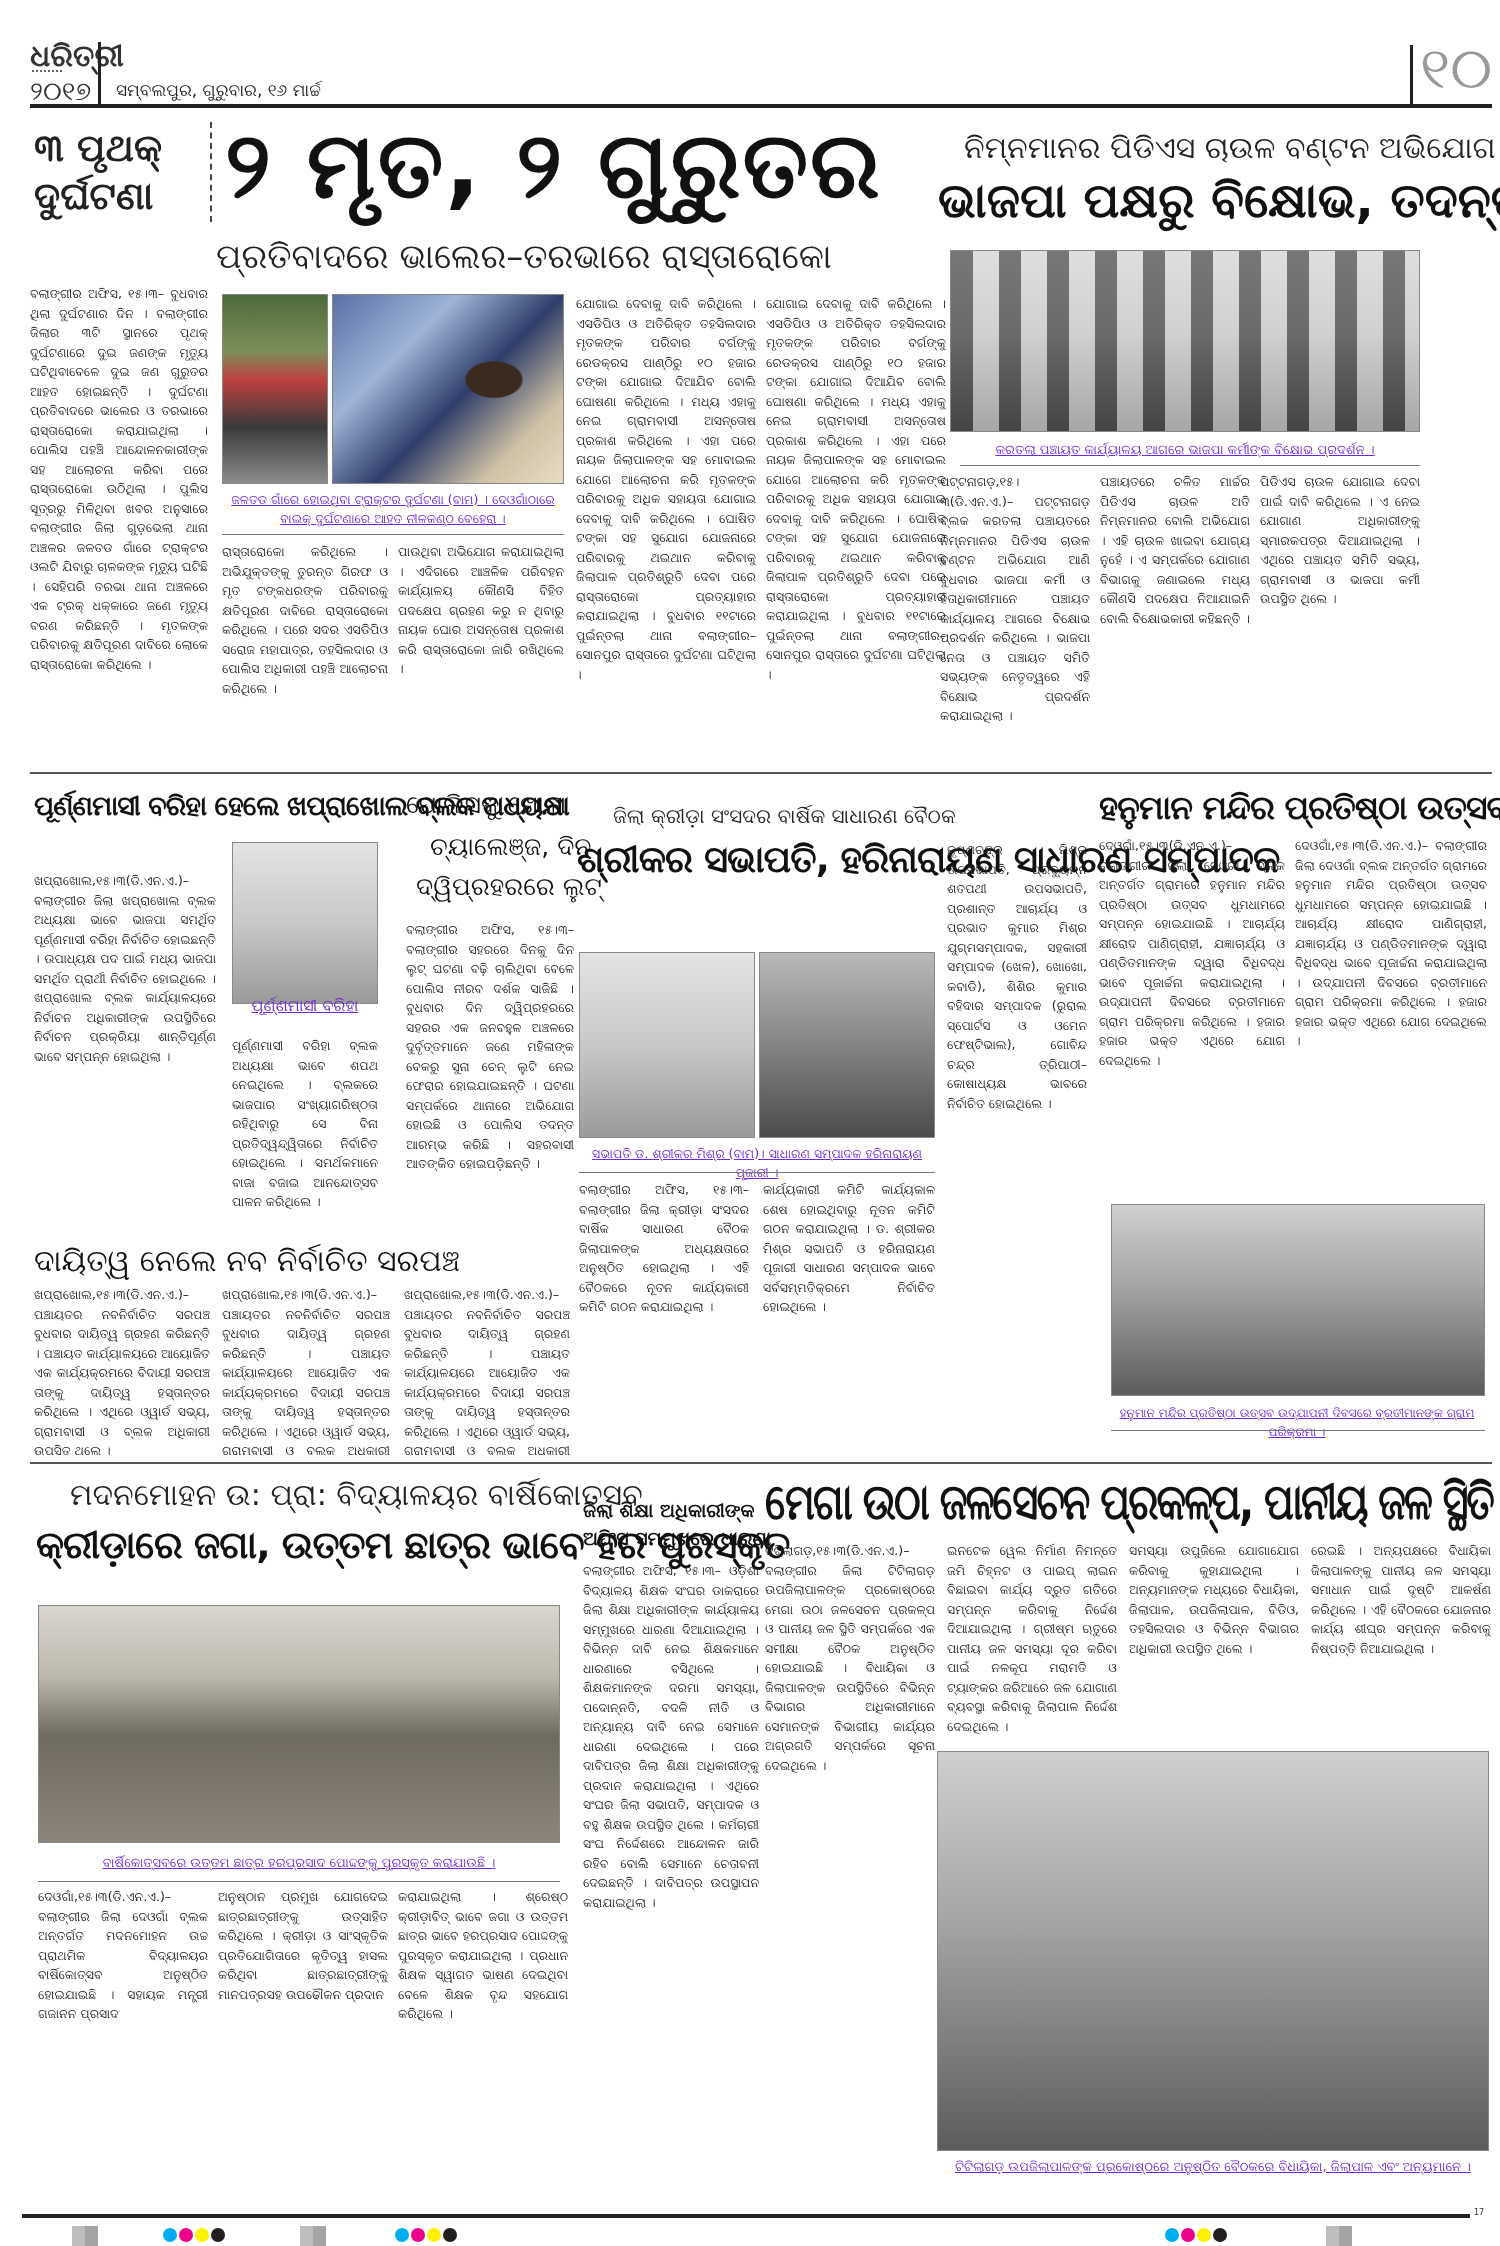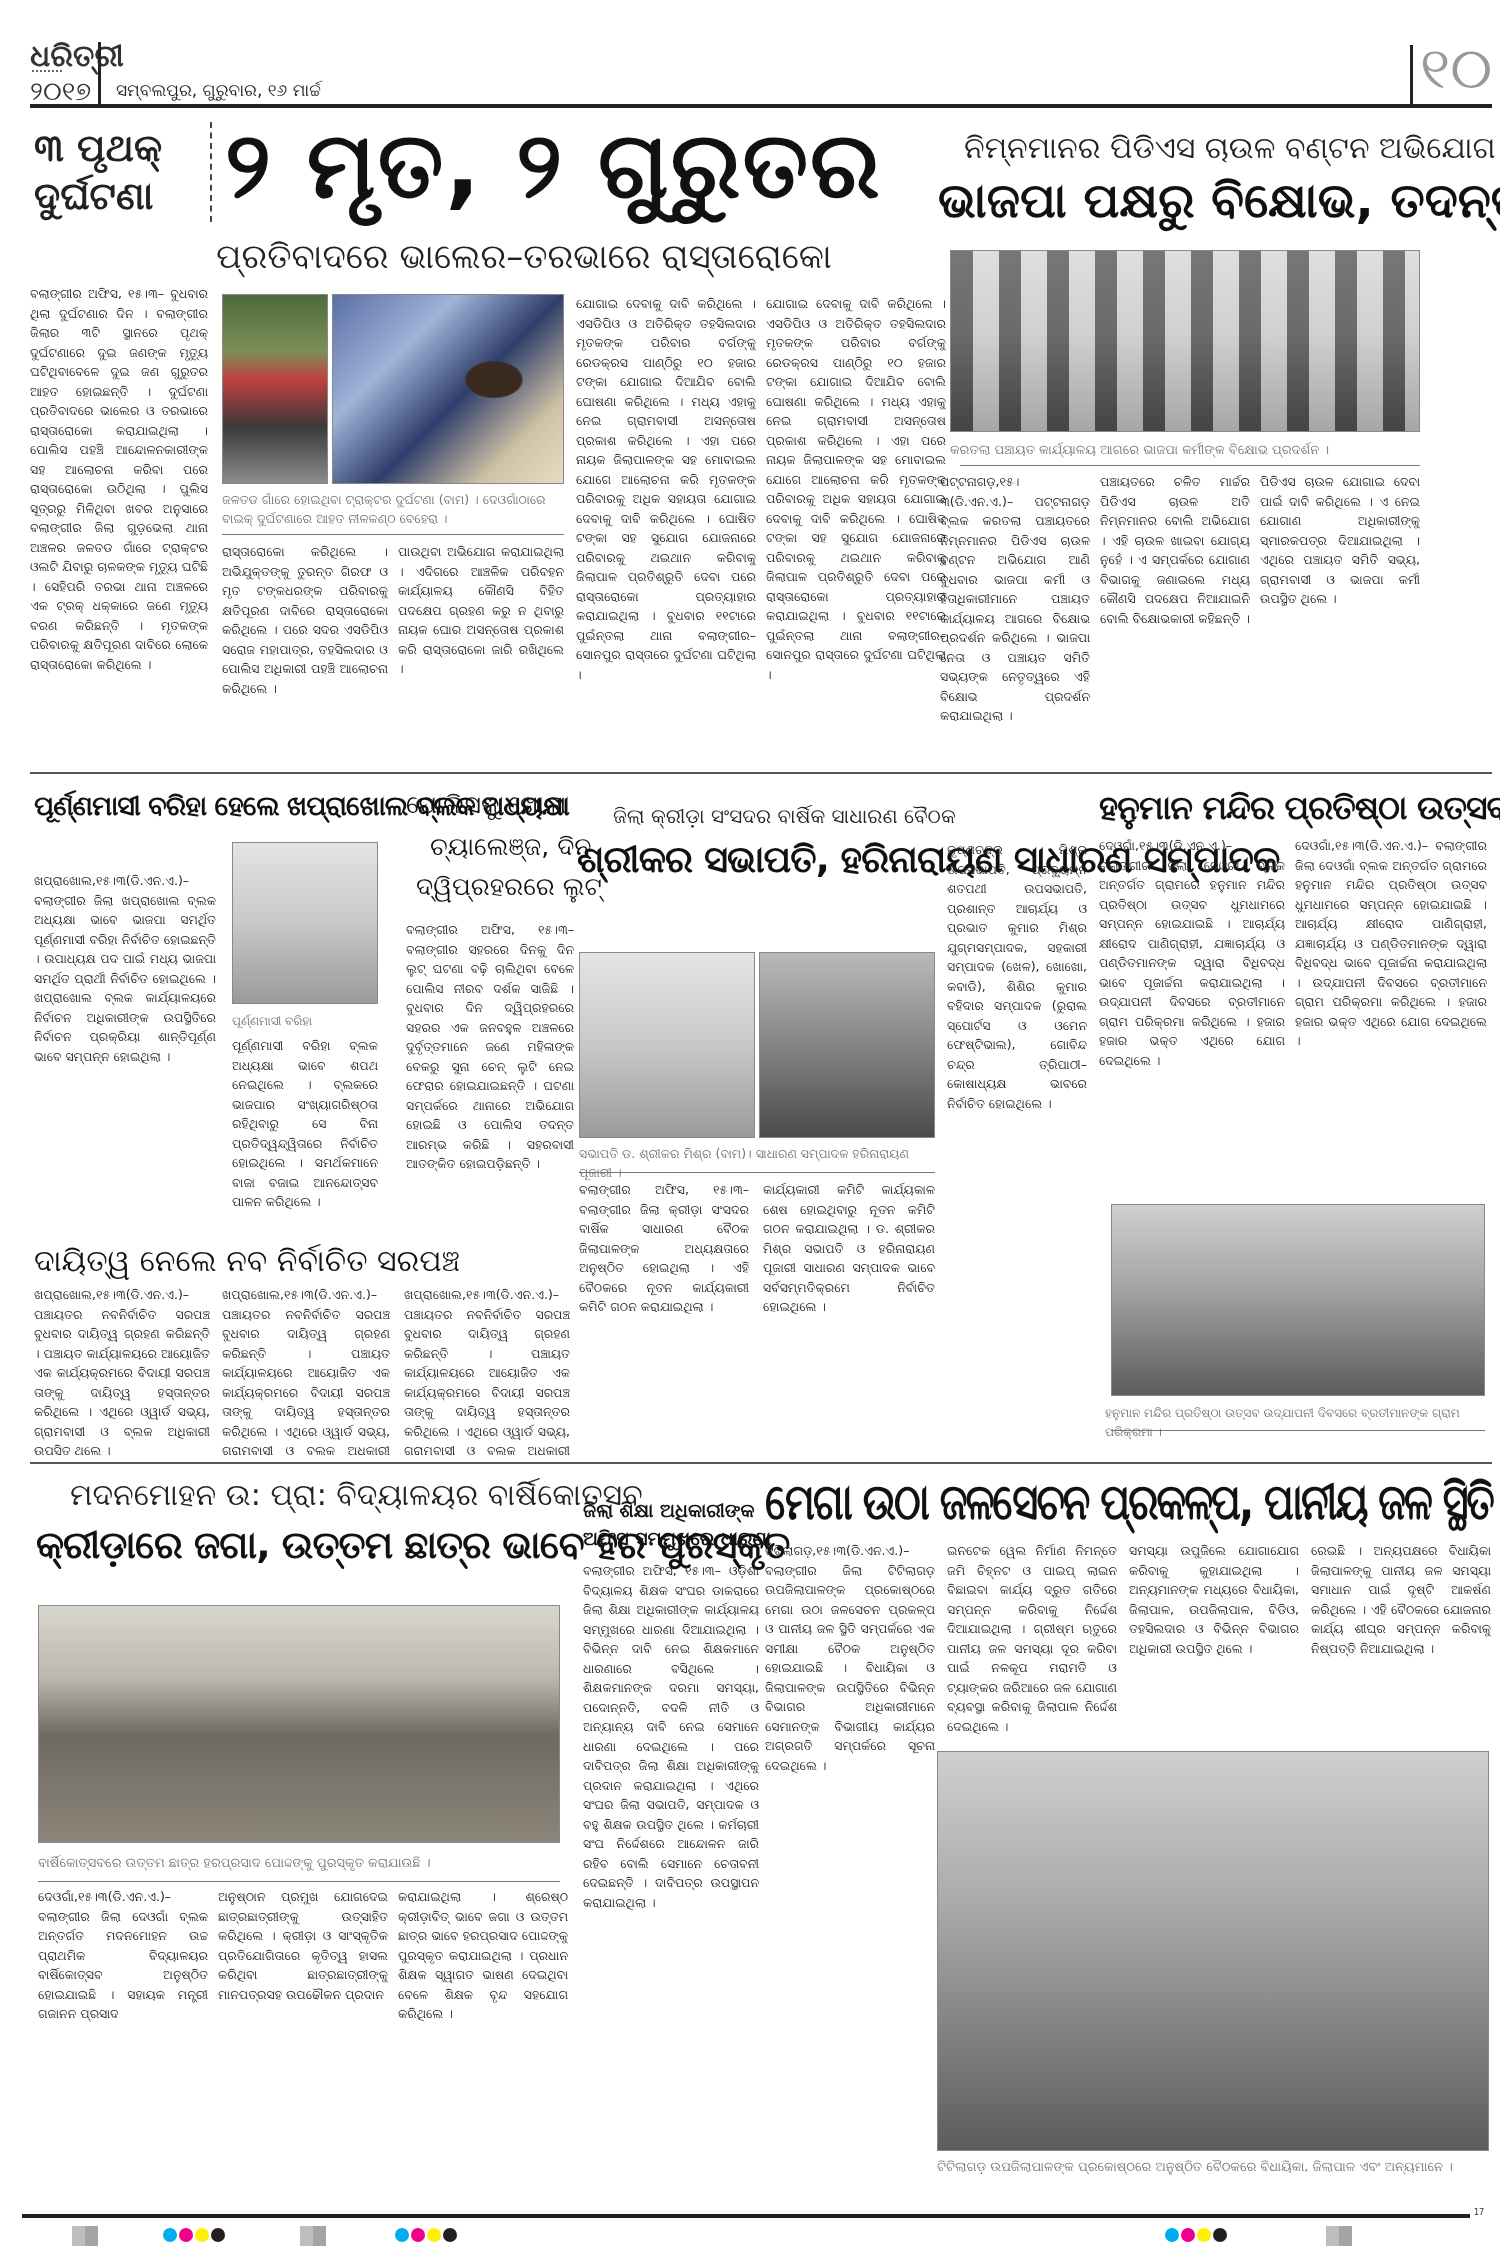--- a/index.html
+++ b/index.html
@@ -2,21 +2,21 @@
 <html><head>
 <meta charset="utf-8">
 <style>
   * { box-sizing: border-box; margin: 0; padding: 0; }
   html, body { width: 1500px; height: 2246px; background: #ffffff; overflow: hidden; }
   body { position: relative; font-family: "DejaVu Sans", sans-serif; color: #1a1a1a; }
   .abs { position: absolute; }
   .hr { position: absolute; background: #222; }
   .thin { position: absolute; background: #777; height: 1px; }
   .col-text { font-size: 12.5px; line-height: 19.5px; text-align: justify; color: #222; overflow: hidden; }
-  .caption { font-size: 13px; text-align: left; color: #737373; line-height: 19px; }
+  .caption { font-size: 13px; text-align: center; color: #6d28d9; line-height: 19px; text-decoration: underline; }
   .photo { position: absolute; border: 1px solid #888; overflow: hidden; }
   .g2 { background: linear-gradient(180deg,#d9d6cf 0%,#bdb8ad 30%,#6f6a60 55%,#8b857a 100%); }
   .g3 { background: linear-gradient(180deg,#cfcfcf 0%,#a8a8a8 40%,#5c5c5c 100%); }
   .g4 { background: linear-gradient(180deg,#e4e4e4 0%,#c8c8c8 50%,#9a9a9a 100%); }
   .g5 { background: linear-gradient(180deg,#b9b9b9 0%,#8a8a8a 45%,#4b4b4b 100%); }
   .color-photo1 { background:
       radial-gradient(ellipse at 70% 45%, #3a2a20 0 12%, transparent 13%),
       linear-gradient(135deg,#5a6fa5 0%, #9fb4d8 30%, #2f3e6b 55%, #cfc1a5 80%, #e7dcc4 100%); }
   .color-photo0 { background: linear-gradient(180deg,#4d6b3a 0%,#7c8f5a 30%,#c04040 45%,#3a3a3a 70%,#8c8c8c 100%); }
   .group-photo { background:
@@ -72,21 +72,21 @@
   <div class="abs col-text" style="left:150px;top:362px;width:150px;height:296px;">ପଞ୍ଚାୟତରେ ଚଳିତ ମାର୍ଚ୍ଚର ପିଡିଏସ ଚାଉଳ ଅତି ନିମ୍ନମାନର ବୋଲି ଅଭିଯୋଗ । ଏହି ଚାଉଳ ଖାଇବା ଯୋଗ୍ୟ ନୁହେଁ । ଏ ସମ୍ପର୍କରେ ଯୋଗାଣ ବିଭାଗକୁ ଜଣାଇଲେ ମଧ୍ୟ କୌଣସି ପଦକ୍ଷେପ ନିଆଯାଇନି ବୋଲି ବିକ୍ଷୋଭକାରୀ କହିଛନ୍ତି ।</div>
   <div class="abs col-text" style="left:310px;top:362px;width:160px;height:296px;">ପିଡିଏସ ଚାଉଳ ଯୋଗାଇ ଦେବା ପାଇଁ ଦାବି କରିଥିଲେ । ଏ ନେଇ ଯୋଗାଣ ଅଧିକାରୀଙ୍କୁ ସ୍ମାରକପତ୍ର ଦିଆଯାଇଥିଲା । ଏଥିରେ ପଞ୍ଚାୟତ ସମିତି ସଭ୍ୟ, ଗ୍ରାମବାସୀ ଓ ଭାଜପା କର୍ମୀ ଉପସ୍ଥିତ ଥିଲେ ।</div>
 </div>
 
 <div class="hr" style="left:30px;top:772px;width:1462px;height:2px;background:#555;"></div>
 
 <div class="abs" style="left:0;top:780px;width:400px;height:450px;">
   <div class="abs head-xl" style="left:34px;top:10px;font-size:27px;letter-spacing:-1px;">ପୂର୍ଣ୍ଣମାସୀ ବରିହା ହେଲେ ଖପ୍ରାଖୋଲ ବ୍ଲକ ଅଧ୍ୟକ୍ଷା</div>
   <div class="abs col-text" style="left:34px;top:54px;width:182px;height:380px;margin-top:37px;">ଖପ୍ରାଖୋଲ,୧୫।୩(ଡି.ଏନ.ଏ.)– ବଲାଙ୍ଗୀର ଜିଲା ଖପ୍ରାଖୋଲ ବ୍ଲକ ଅଧ୍ୟକ୍ଷା ଭାବେ ଭାଜପା ସମର୍ଥିତ ପୂର୍ଣ୍ଣମାସୀ ବରିହା ନିର୍ବାଚିତ ହୋଇଛନ୍ତି । ଉପାଧ୍ୟକ୍ଷ ପଦ ପାଇଁ ମଧ୍ୟ ଭାଜପା ସମର୍ଥିତ ପ୍ରାର୍ଥୀ ନିର୍ବାଚିତ ହୋଇଥିଲେ । ଖପ୍ରାଖୋଲ ବ୍ଲକ କାର୍ଯ୍ୟାଳୟରେ ନିର୍ବାଚନ ଅଧିକାରୀଙ୍କ ଉପସ୍ଥିତିରେ ନିର୍ବାଚନ ପ୍ରକ୍ରିୟା ଶାନ୍ତିପୂର୍ଣ୍ଣ ଭାବେ ସମ୍ପନ୍ନ ହୋଇଥିଲା ।</div>
   <div class="photo g4" style="left:232px;top:62px;width:146px;height:162px;"></div>
-  <div class="abs caption" style="left:232px;top:232px;width:146px;font-size:12px;">ପୂର୍ଣ୍ଣମାସୀ ବରିହା</div>
+  <div class="abs caption" style="left:232px;top:216px;width:146px;font-size:16px;">ପୂର୍ଣ୍ଣମାସୀ ବରିହା</div>
   <div class="abs col-text" style="left:232px;top:256px;width:146px;height:178px;">ପୂର୍ଣ୍ଣମାସୀ ବରିହା ବ୍ଲକ ଅଧ୍ୟକ୍ଷା ଭାବେ ଶପଥ ନେଇଥିଲେ । ବ୍ଲକରେ ଭାଜପାର ସଂଖ୍ୟାଗରିଷ୍ଠତା ରହିଥିବାରୁ ସେ ବିନା ପ୍ରତିଦ୍ୱନ୍ଦ୍ୱିତାରେ ନିର୍ବାଚିତ ହୋଇଥିଲେ । ସମର୍ଥକମାନେ ବାଜା ବଜାଇ ଆନନ୍ଦୋତ୍ସବ ପାଳନ କରିଥିଲେ ।</div>
 </div>
 
 <div class="abs" style="left:400px;top:780px;width:180px;height:450px;">
   <div class="abs head-xl" style="left:6px;top:10px;font-size:25px;font-weight:normal;">ପୋଲିସକୁ ଖୋଲା</div>
   <div class="abs head-xl" style="left:30px;top:52px;font-size:25px;font-weight:normal;">ଚ୍ୟାଲେଞ୍ଜ, ଦିନ</div>
   <div class="abs head-xl" style="left:16px;top:92px;font-size:25px;font-weight:normal;">ଦ୍ୱିପ୍ରହରରେ ଲୁଟ୍</div>
   <div class="abs col-text" style="left:6px;top:140px;width:168px;height:300px;">ବଲାଙ୍ଗୀର ଅଫିସ, ୧୫।୩– ବଲାଙ୍ଗୀର ସହରରେ ଦିନକୁ ଦିନ ଲୁଟ୍ ଘଟଣା ବଢ଼ି ଚାଲିଥିବା ବେଳେ ପୋଲିସ ନୀରବ ଦର୍ଶକ ସାଜିଛି । ବୁଧବାର ଦିନ ଦ୍ୱିପ୍ରହରରେ ସହରର ଏକ ଜନବହୁଳ ଅଞ୍ଚଳରେ ଦୁର୍ବୃତ୍ତମାନେ ଜଣେ ମହିଳାଙ୍କ ବେକରୁ ସୁନା ଚେନ୍ ଲୁଟି ନେଇ ଫେରାର ହୋଇଯାଇଛନ୍ତି । ଘଟଣା ସମ୍ପର୍କରେ ଥାନାରେ ଅଭିଯୋଗ ହୋଇଛି ଓ ପୋଲିସ ତଦନ୍ତ ଆରମ୍ଭ କରିଛି । ସହରବାସୀ ଆତଙ୍କିତ ହୋଇପଡ଼ିଛନ୍ତି ।</div>
 </div>
 

